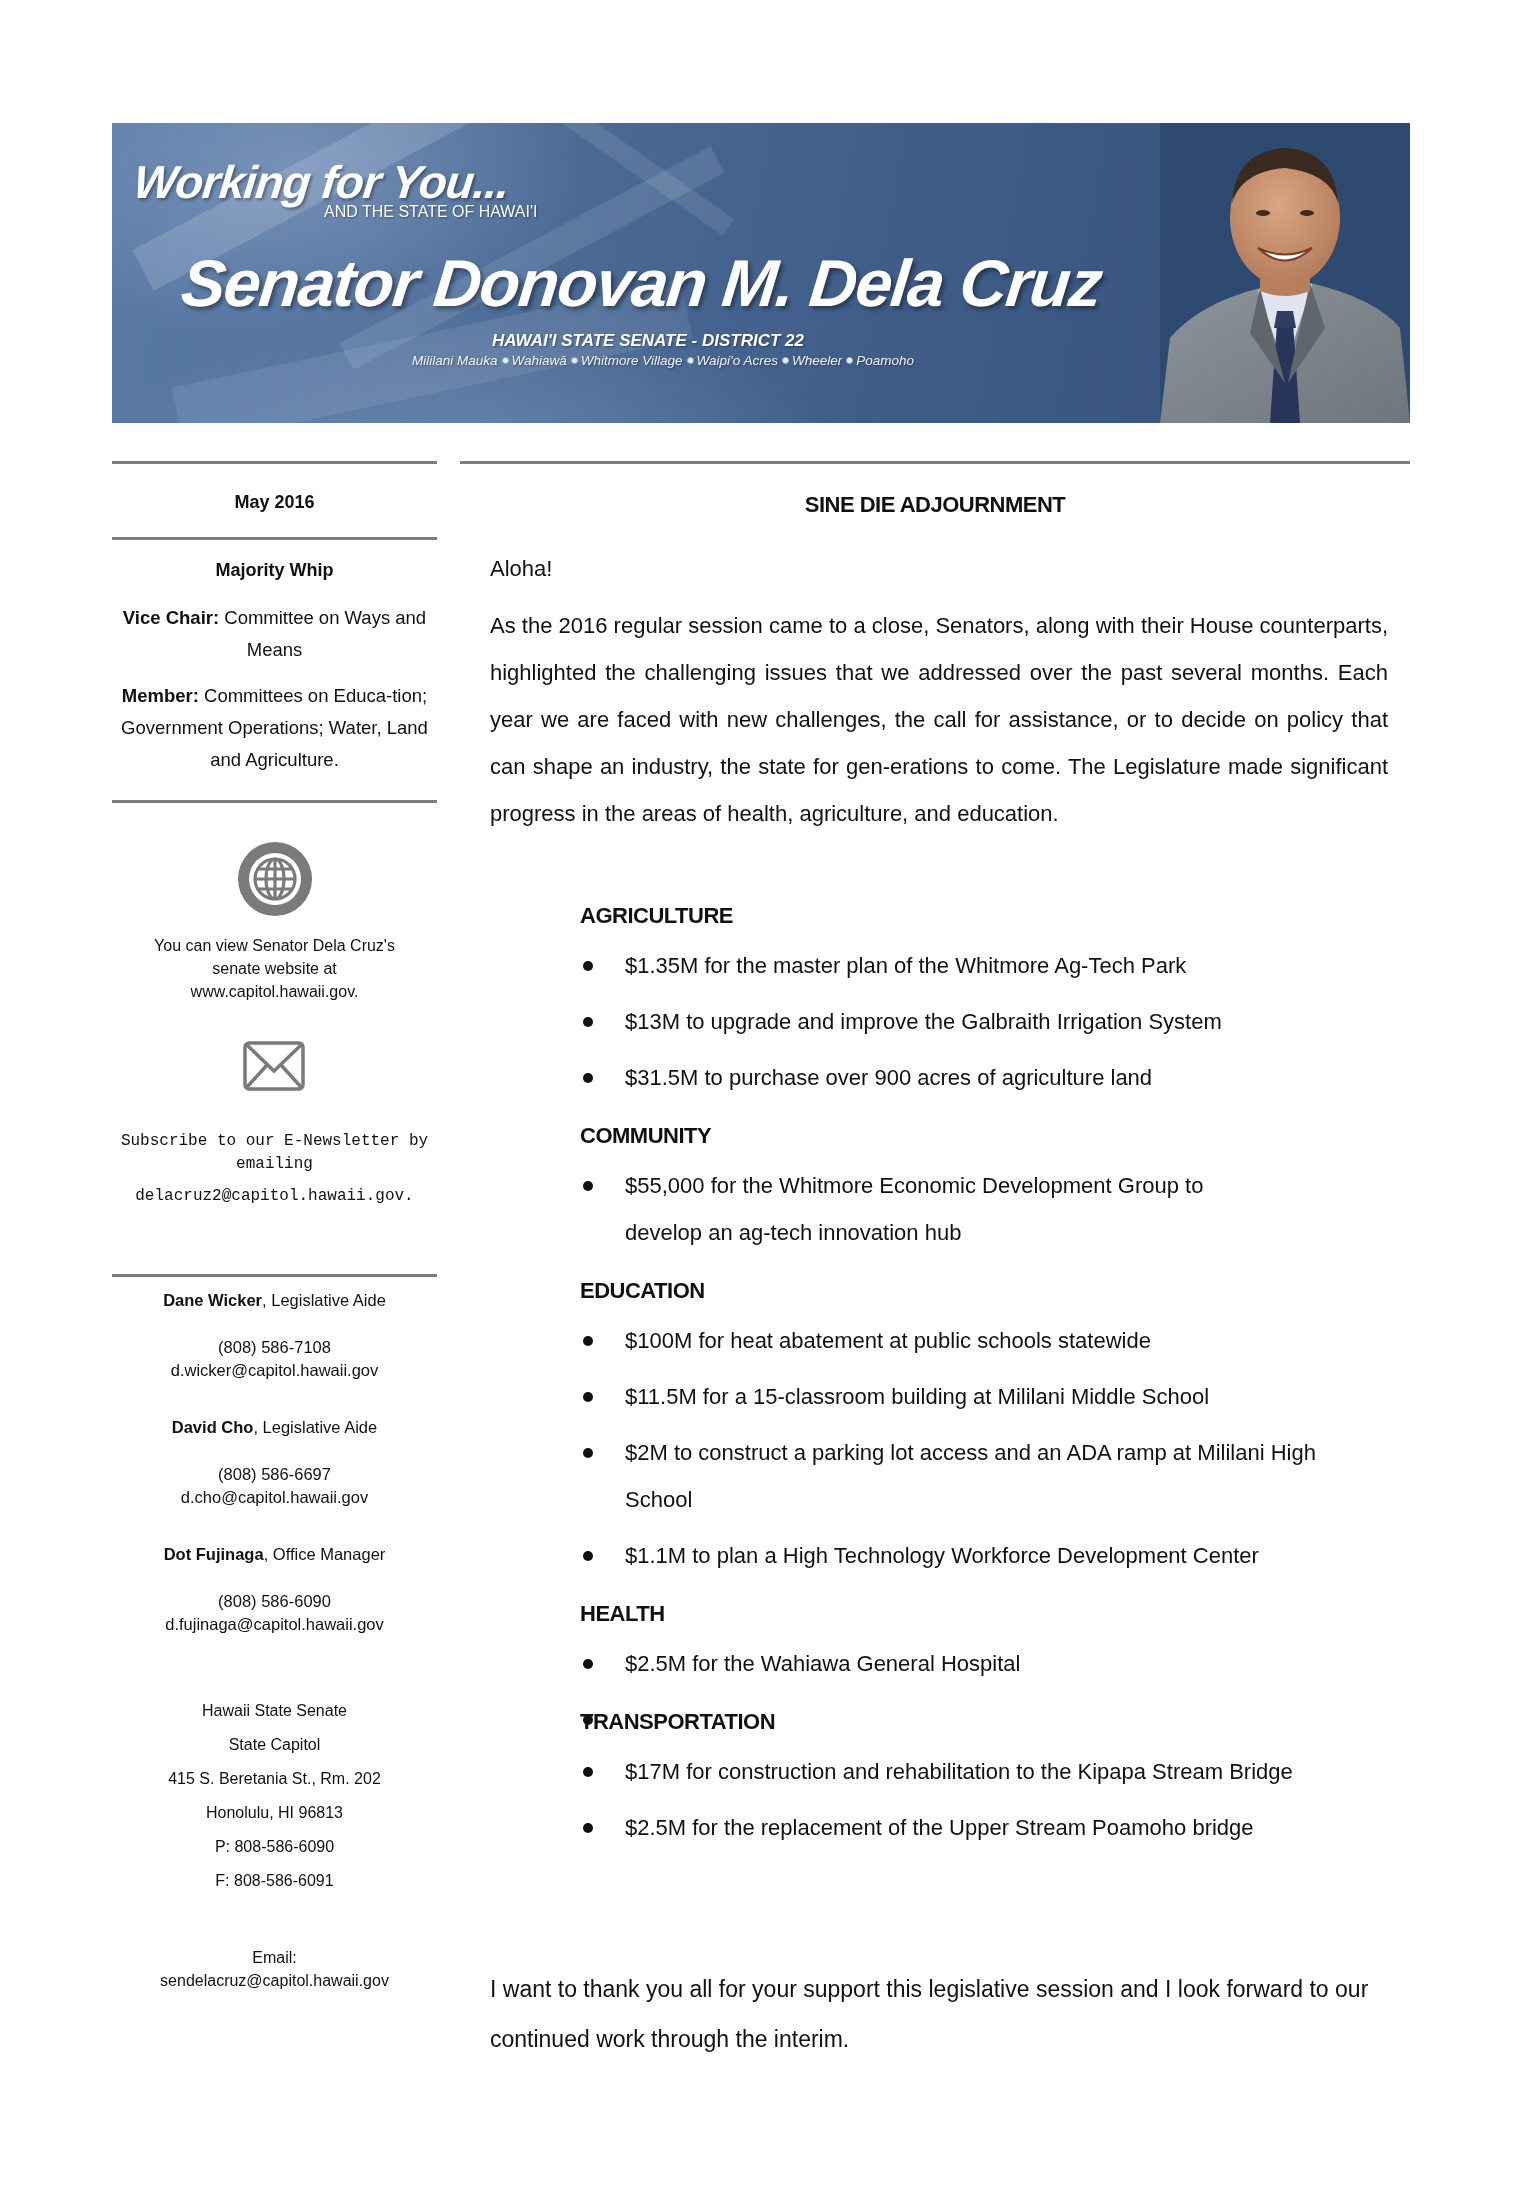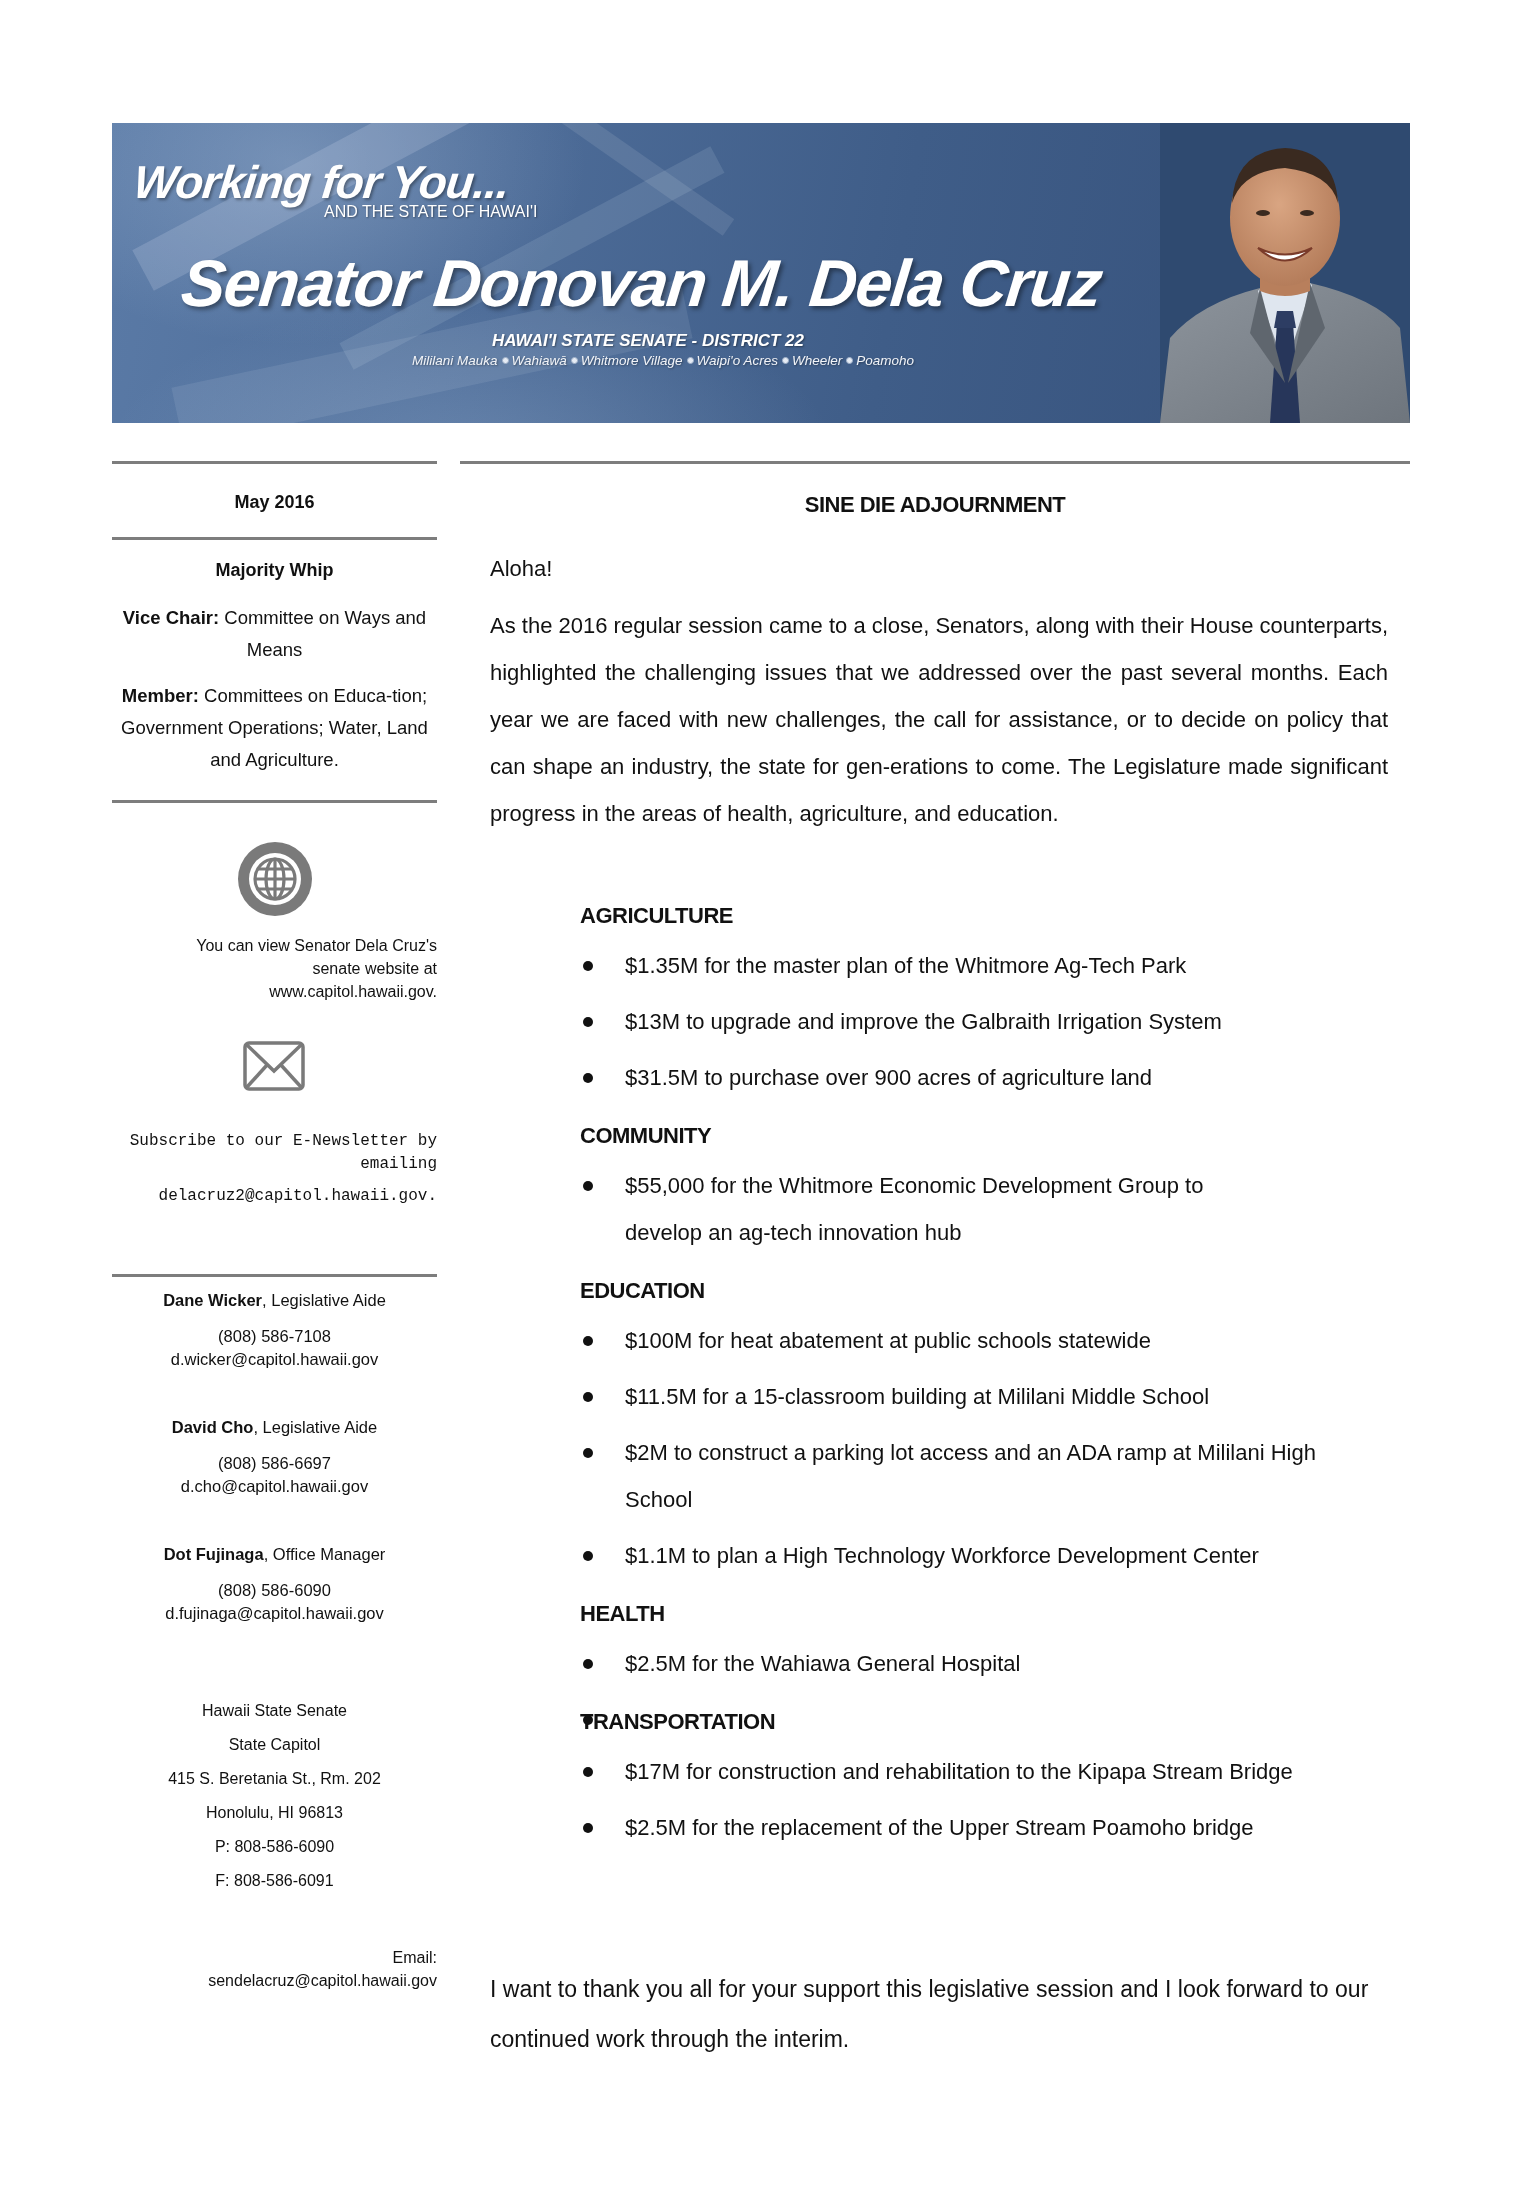--- a/index.html
+++ b/index.html
@@ -63,27 +63,27 @@
 
     
     .sidebar { position: absolute; left: 112px; top: 462px; width: 325px; text-align: center; font-family: "Liberation Sans", sans-serif; }
     .sb-date { position: absolute; left: 0; width: 325px; top: 30px; font-size: 18px; font-weight: bold; }
     .sb-title { position: absolute; left: 0; width: 325px; top: 98px; font-size: 18px; font-weight: bold; }
     .sb-role { position: absolute; left: 0; width: 325px; font-size: 18.5px; line-height: 32px; }
     .sb-role b { font-weight: bold; }
     .sb-role.vc { top: 140px; padding: 0 10px; }
     .sb-role.mb { top: 218px; padding: 0 4px; }
 
-    .sb-small { position: absolute; left: 0; width: 325px; font-size: 16px; line-height: 23px; text-align: right; }
+    .sb-small { position: absolute; left: 0; width: 325px; font-size: 16px; line-height: 23px; }
     .icon-globe { position: absolute; left: 126px; top: 380px; width: 74px; height: 74px; }
     .icon-mail { position: absolute; left: 131px; top: 579px; width: 62px; height: 50px; }
 
     .staff { position: absolute; left: 0; width: 325px; font-size: 16.5px; line-height: 23px; }
     .staff .name b { font-weight: bold; }
-    .staff .phone { margin-top: 13px; }
+    .staff .phone { margin-top: 24px; }
 
     .addr { position: absolute; left: 0; width: 325px; font-size: 16px; line-height: 34px; }
 
     
     .main { position: absolute; left: 460px; top: 462px; width: 950px; font-family: "Liberation Sans", sans-serif; }
     .main-title { position: absolute; left: 0; width: 950px; top: 30px; text-align: center; font-size: 22px; font-weight: bold; letter-spacing: -0.5px; }
     .greeting { position: absolute; left: 30px; top: 94px; font-size: 22px; }
     .intro { position: absolute; left: 30px; top: 140px; width: 898px; font-size: 22px; line-height: 47px; text-align: justify; hyphens: manual; }
 
     .sections { position: absolute; left: 120px; top: 428px; width: 820px; }

